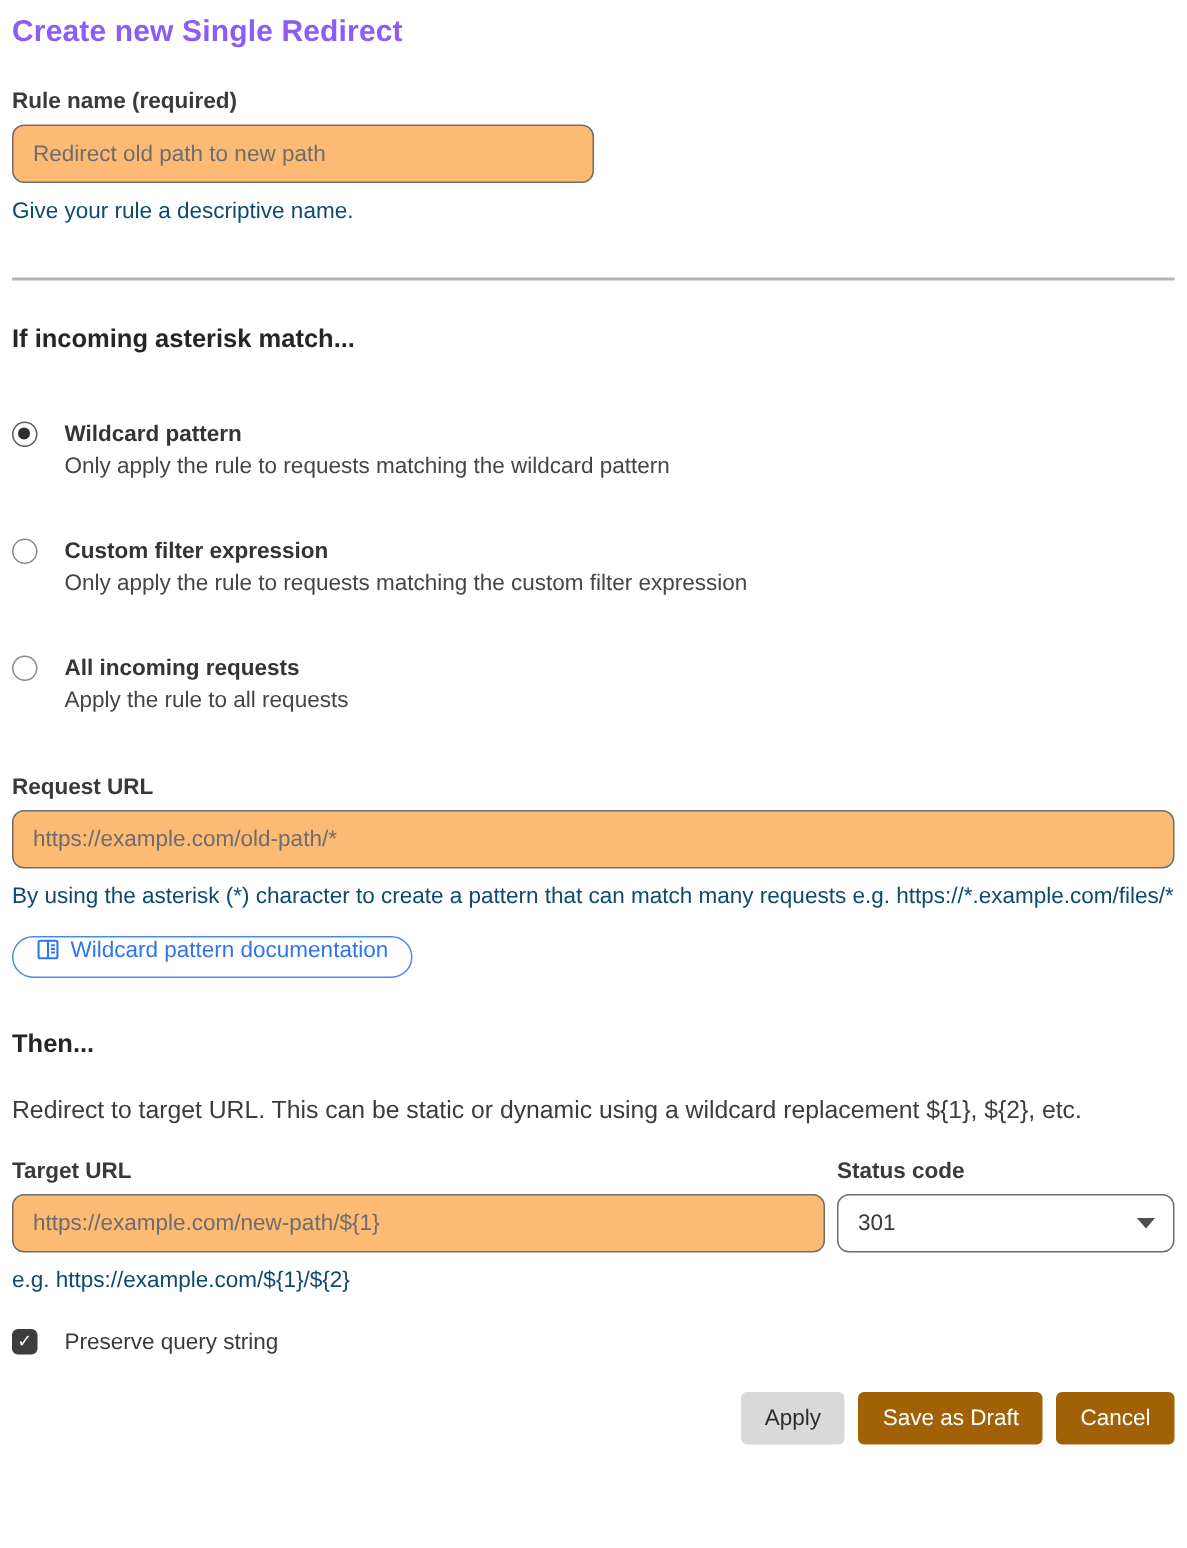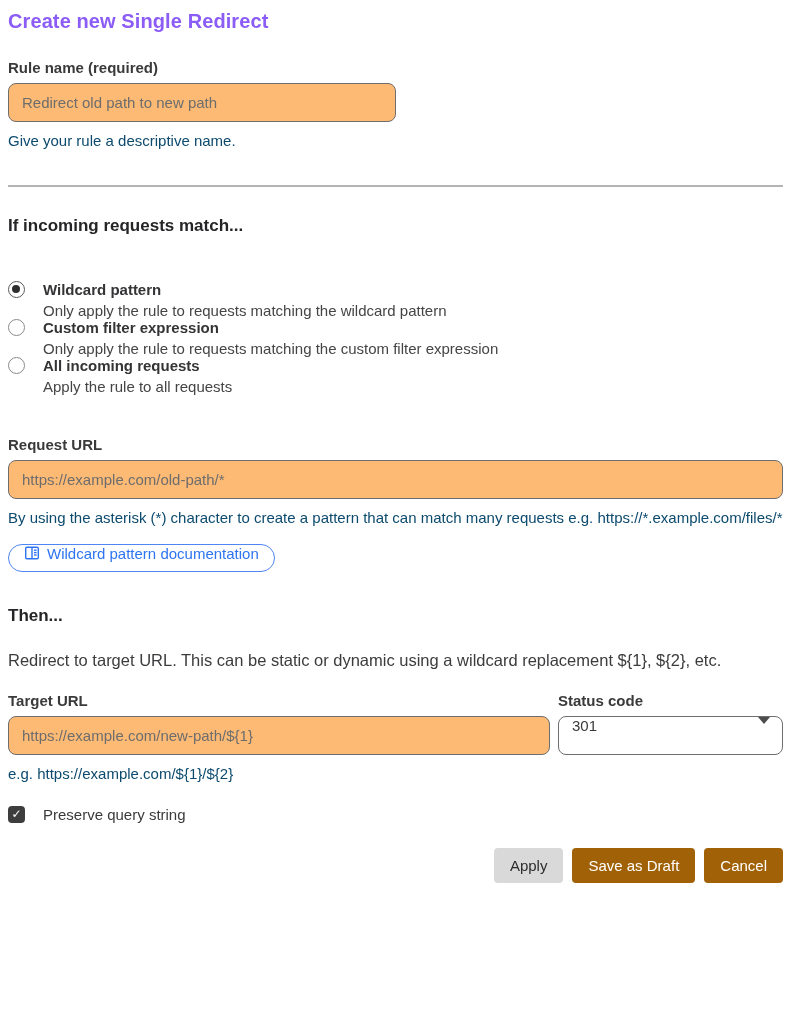--- a/index.html
+++ b/index.html
@@ -56,21 +56,21 @@
     margin-top: 33px;
   }
 
   .section-heading {
     font-size: 17px;
     font-weight: 700;
     color: #252527;
     margin-top: 29px;
   }
 
-  .radio-option { }
+  .radio-option { margin-top: 40px; }
   .radio-option.first { margin-top: 45px; }
   .radio-row { display: flex; align-items: center; gap: 18px; }
   .radio-circle {
     width: 17px; height: 17px;
     border: 1.5px solid #5a5a5a;
     border-radius: 50%;
     flex: 0 0 auto;
     position: relative;
     background: #fff;
   }
@@ -119,20 +119,21 @@
   .col-status { width: 225px; flex: 0 0 auto; }
   .fields-row .field-label { margin-top: 0; }
 
   .select-box {
     margin-top: 7px;
     height: 39px;
     border: 1px solid #6e6e6e;
     border-radius: 8px;
     padding: 0 12px 0 13px;
     display: flex;
+    align-items: center;
     justify-content: space-between;
     font-size: 15px;
     color: #3a3a3a;
     cursor: pointer;
     background: #fff;
   }
   .chevron {
     width: 0; height: 0;
     border-left: 6px solid transparent;
     border-right: 6px solid transparent;
@@ -184,21 +185,21 @@
 <div class="page">
 
   <h1 class="page-title">Create new Single Redirect</h1>
 
   <div class="field-label">Rule name (required)</div>
   <input class="text-input rule-name-width" type="text" value="Redirect old path to new path" style="">
   <div class="helper-text">Give your rule a descriptive name.</div>
 
   <hr class="divider">
 
-  <h2 class="section-heading">If incoming requests match...</h2>
+  <h2 class="section-heading">If incoming asterisk match...</h2>
 
   <div class="radio-option first" aria-checked="true">
     <div class="radio-row">
       <span class="radio-circle"></span>
       <span class="radio-label">Wildcard pattern</span>
     </div>
     <div class="radio-desc">Only apply the rule to requests matching the wildcard pattern</div>
   </div>
 
   <div class="radio-option" aria-checked="false">

